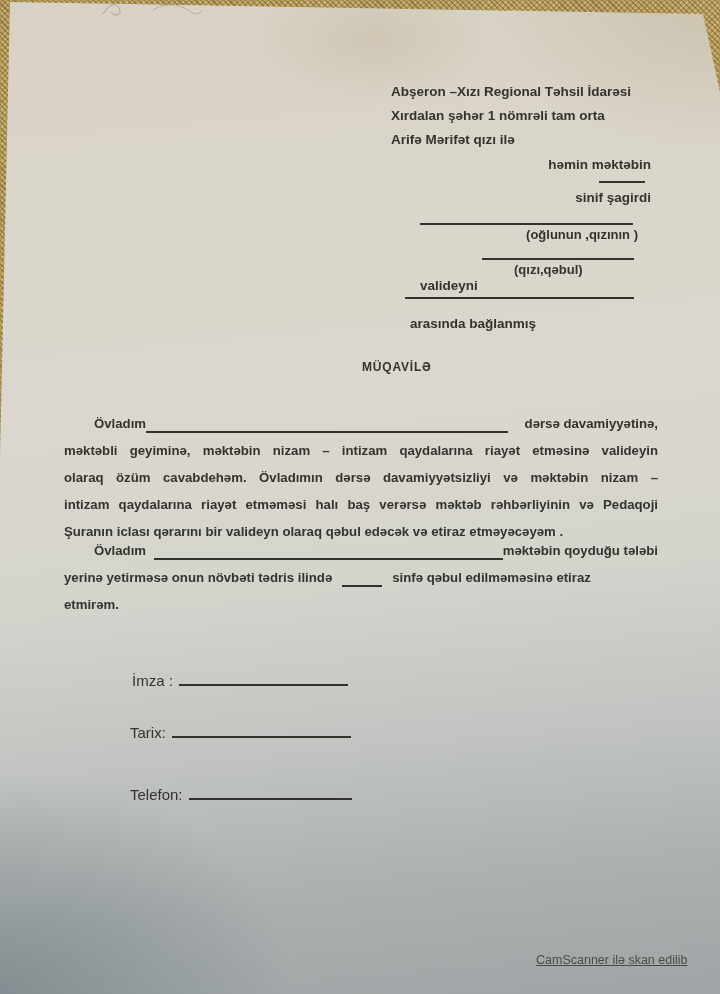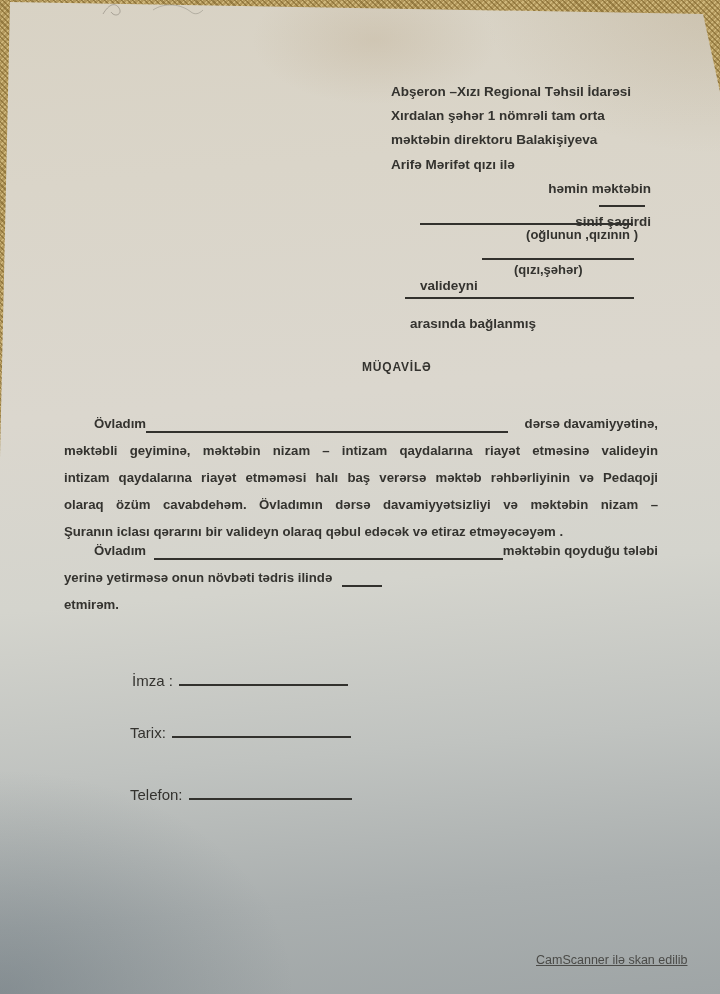--- a/index.html
+++ b/index.html
@@ -58,62 +58,62 @@
   <div class="paper"></div>
 
   <svg class="abs scribble" width="120" height="26">
     <path d="M8,14 C14,4 20,2 24,8 C28,14 20,18 16,12" fill="none" stroke="rgba(110,105,95,0.45)" stroke-width="1"></path>
     <path d="M58,10 C70,2 86,4 96,12 C100,15 104,14 108,10" fill="none" stroke="rgba(110,105,95,0.35)" stroke-width="1"></path>
   </svg>
 
   <div class="abs letterhead ink">
     <div class="lh-line">Abşeron –Xızı Regional Təhsil İdarəsi</div>
     <div class="lh-line">Xırdalan şəhər 1 nömrəli tam orta</div>
-    <div class="lh-line">məktəbin direktoru Balakişiyeva</div>
     <div class="lh-line">Arifə Mərifət qızı ilə</div>
     <div class="lh-line lh-last">
       <span>həmin məktəbin</span>
       <span class="blank"></span>
       <span>sinif şagirdi</span>
     </div>
   </div>
 
   <div class="abs blank" style="left:420px;top:207px;width:213px;height:16px;"></div>
   <div class="abs hint ink" style="left:505px;top:227px;width:133px;text-align:right;">(oğlunun ,qızının )</div>
   <div class="abs hint ink" style="left:420px;top:244px;font-size:13.5px;margin-top:34px;">valideyni</div>
   <div class="abs blank" style="left:482px;top:242px;width:152px;height:16px;"></div>
-  <div class="abs hint ink" style="left:514px;top:262px;">(qızı,şəhər)</div>
+  <div class="abs hint ink" style="left:514px;top:262px;">(qızı,qəbul)</div>
   <div class="abs blank" style="left:405px;top:281px;width:229px;height:16px;"></div>
   <div class="abs closing ink" style="left:410px;top:316px;">arasında bağlanmış</div>
 
   <div class="abs title ink">MÜQAVİLƏ</div>
 
   <div class="abs para p1 ink">
     <div class="flexline">
       <span class="indent"></span>
       <span>Övladım</span>
       <span class="blank bl-grow"></span>
       <span class="gap">dərsə davamiyyətinə,</span>
     </div>
     <div class="just">məktəbli geyiminə, məktəbin nizam – intizam qaydalarına riayət etməsinə valideyin</div>
+    <div class="just">olaraq özüm cavabdehəm. Övladımın dərsə davamiyyətsizliyi və məktəbin nizam –</div>
     <div class="just">intizam qaydalarına riayət etməməsi halı baş verərsə məktəb rəhbərliyinin və Pedaqoji</div>
-    <div class="just">olaraq özüm cavabdehəm. Övladımın dərsə davamiyyətsizliyi və məktəbin nizam –</div>
     <div>Şuranın iclası qərarını bir valideyn olaraq qəbul edəcək və etiraz etməyəcəyəm .</div>
   </div>
 
   <div class="abs para p2 ink">
     <div class="flexline">
       <span class="indent"></span>
       <span>Övladım</span>
       <span class="blank bl-grow" style="margin-left:8px;"></span>
       <span>məktəbin qoyduğu tələbi</span>
     </div>
     <div class="flexline">
       <span>yerinə yetirməsə onun növbəti tədris ilində</span>
       <span class="blank bl-grow" style="max-width:40px;margin:0 10px 4px 10px;"></span>
+      <span>sinfə qəbul edilməməsinə etiraz</span>
     </div>
     <div>etmirəm.</div>
   </div>
 
   <div class="abs sig ink" style="left:132px;top:672px;width:216px;">
     <span>İmza :</span>
     <span class="blank"></span>
   </div>
   <div class="abs sig ink" style="left:130px;top:724px;width:221px;">
     <span>Tarix:</span>

